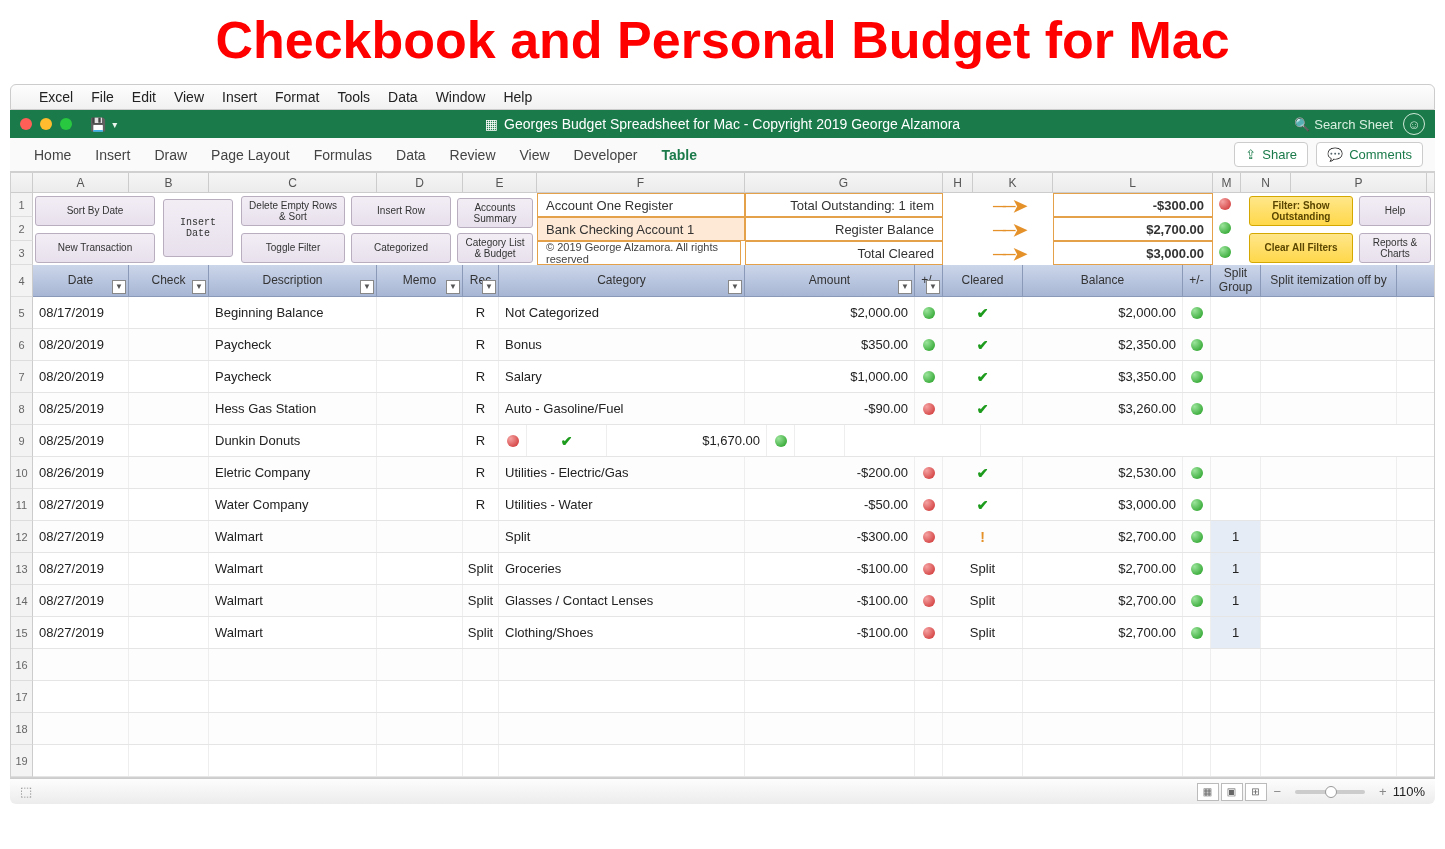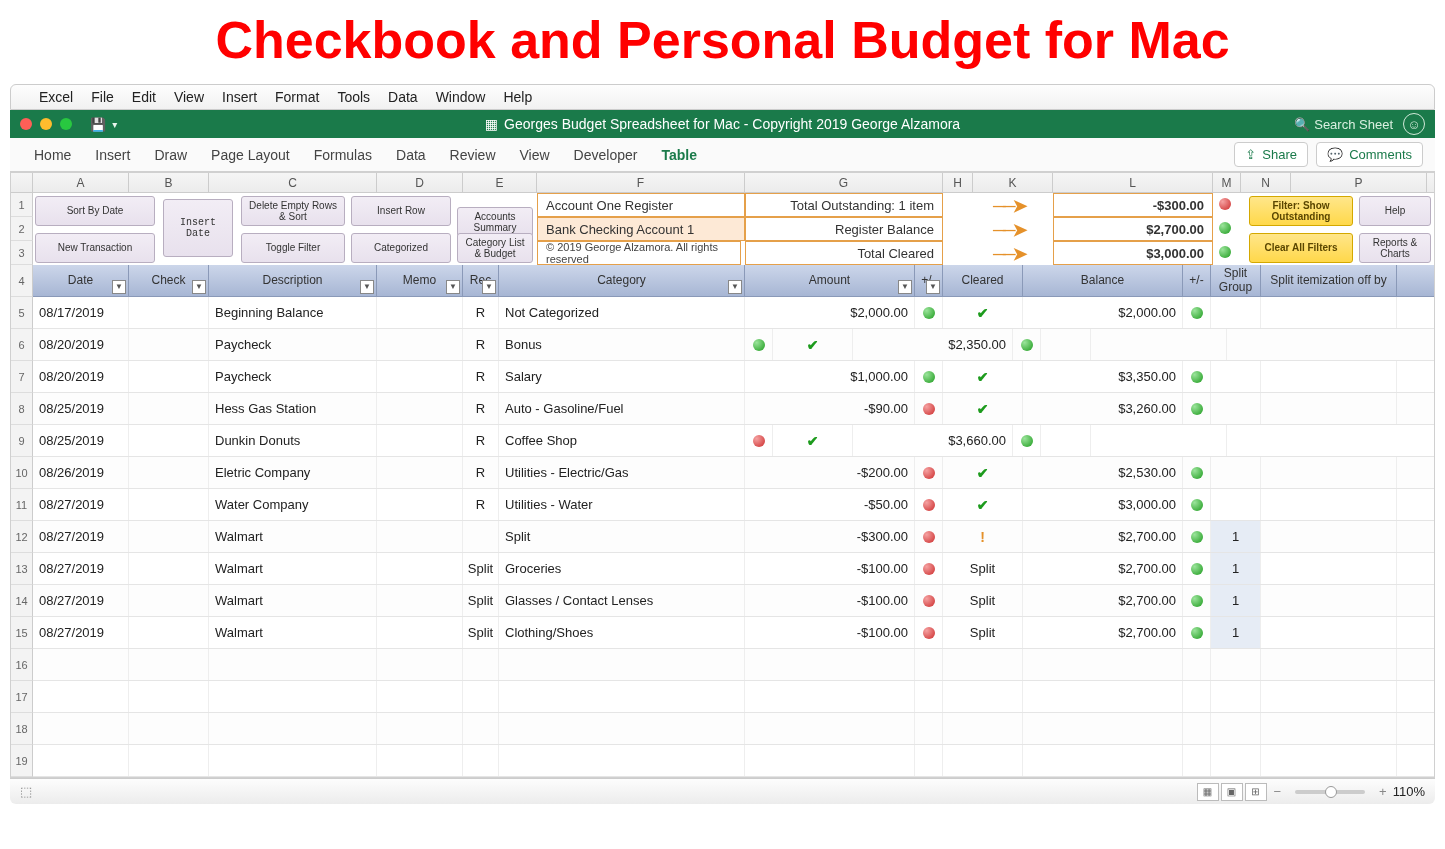--- a/index.html
+++ b/index.html
@@ -194,21 +194,21 @@
           </div>
         <div class="abs-span" style="left:208px;top:40px;width:104px">
             <div class="mac-btn">Toggle Filter</div>
           </div>
         <div class="abs-span" style="left:318px;top:3px;width:100px">
             <div class="mac-btn">Insert Row</div>
           </div>
         <div class="abs-span" style="left:318px;top:40px;width:100px">
             <div class="mac-btn">Categorized</div>
           </div>
-        <div class="abs-span" style="left:424px;top:14px;width:76px">
+        <div class="abs-span" style="left:424px;top:5px;width:76px">
             <div class="mac-btn">Accounts Summary</div>
           </div>
         <div class="abs-span" style="left:424px;top:40px;width:76px">
             <div class="mac-btn">Category List &amp; Budget</div>
           </div>
 
         <div class="abs-span" style="left:504px;top:0;width:208px;height:24px">
             <div class="info-cell">Account One Register</div>
           </div>
         <div class="abs-span" style="left:504px;top:24px;width:208px;height:24px">
@@ -328,20 +328,21 @@
             <div class="dc d-split center"></div>
             <div class="dc d-itz"></div>
           </div>
           <div class="data-row">
             <div class="dc d-date">08/20/2019</div>
             <div class="dc d-check"></div>
             <div class="dc d-desc">Paycheck</div>
             <div class="dc d-memo"></div>
             <div class="dc d-rec center">R</div>
             <div class="dc d-cat">Bonus</div>
+            <div class="dc d-amt right">$350.00</div>
             <div class="dc d-amts center">
               <span class="status green"></span>
             </div>
             <div class="dc d-cleared center">
               <span class="check">✔</span>
             </div>
             <div class="dc d-bal right">$2,350.00</div>
             <div class="dc d-bals center">
               <span class="status green"></span>
             </div>
@@ -389,28 +390,27 @@
             </div>
             <div class="dc d-split center"></div>
             <div class="dc d-itz"></div>
           </div>
           <div class="data-row">
             <div class="dc d-date">08/25/2019</div>
             <div class="dc d-check"></div>
             <div class="dc d-desc">Dunkin Donuts</div>
             <div class="dc d-memo"></div>
             <div class="dc d-rec center">R</div>
-            <div class="dc d-cat">Coffee Shop</div>
             <div class="dc d-amts center">
               <span class="status red"></span>
             </div>
             <div class="dc d-cleared center">
               <span class="check">✔</span>
             </div>
-            <div class="dc d-bal right">$3,660.00</div>
+            <div class="dc d-bal right">$1,670.00</div>
             <div class="dc d-bals center">
               <span class="status green"></span>
             </div>
             <div class="dc d-split center"></div>
             <div class="dc d-itz"></div>
           </div>
           <div class="data-row">
             <div class="dc d-date">08/26/2019</div>
             <div class="dc d-check"></div>
             <div class="dc d-desc">Eletric Company</div>

